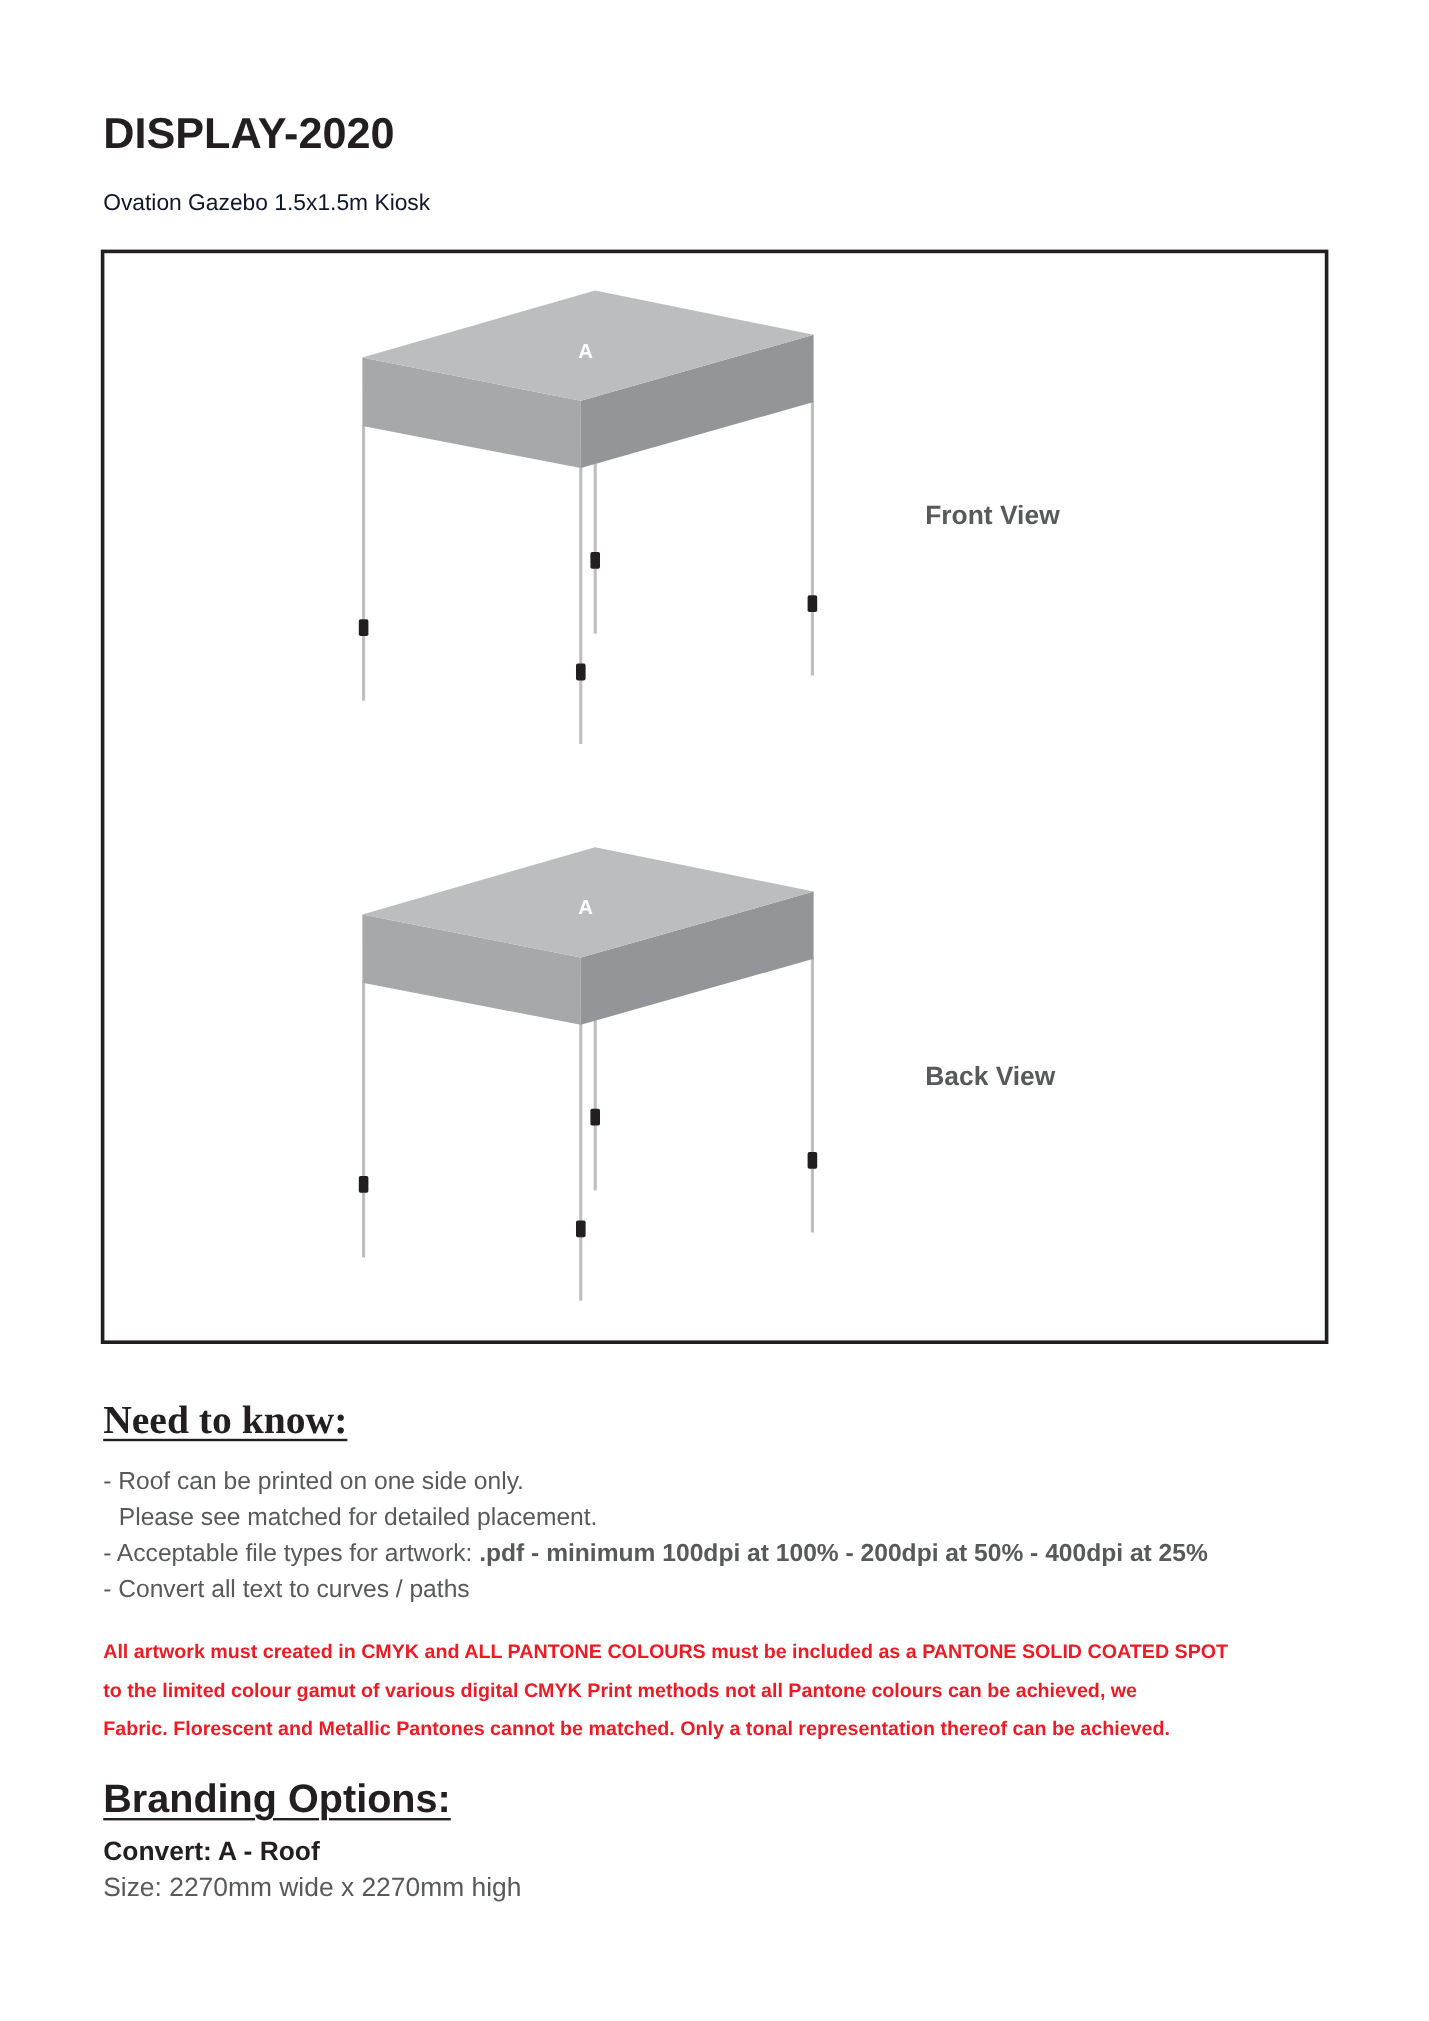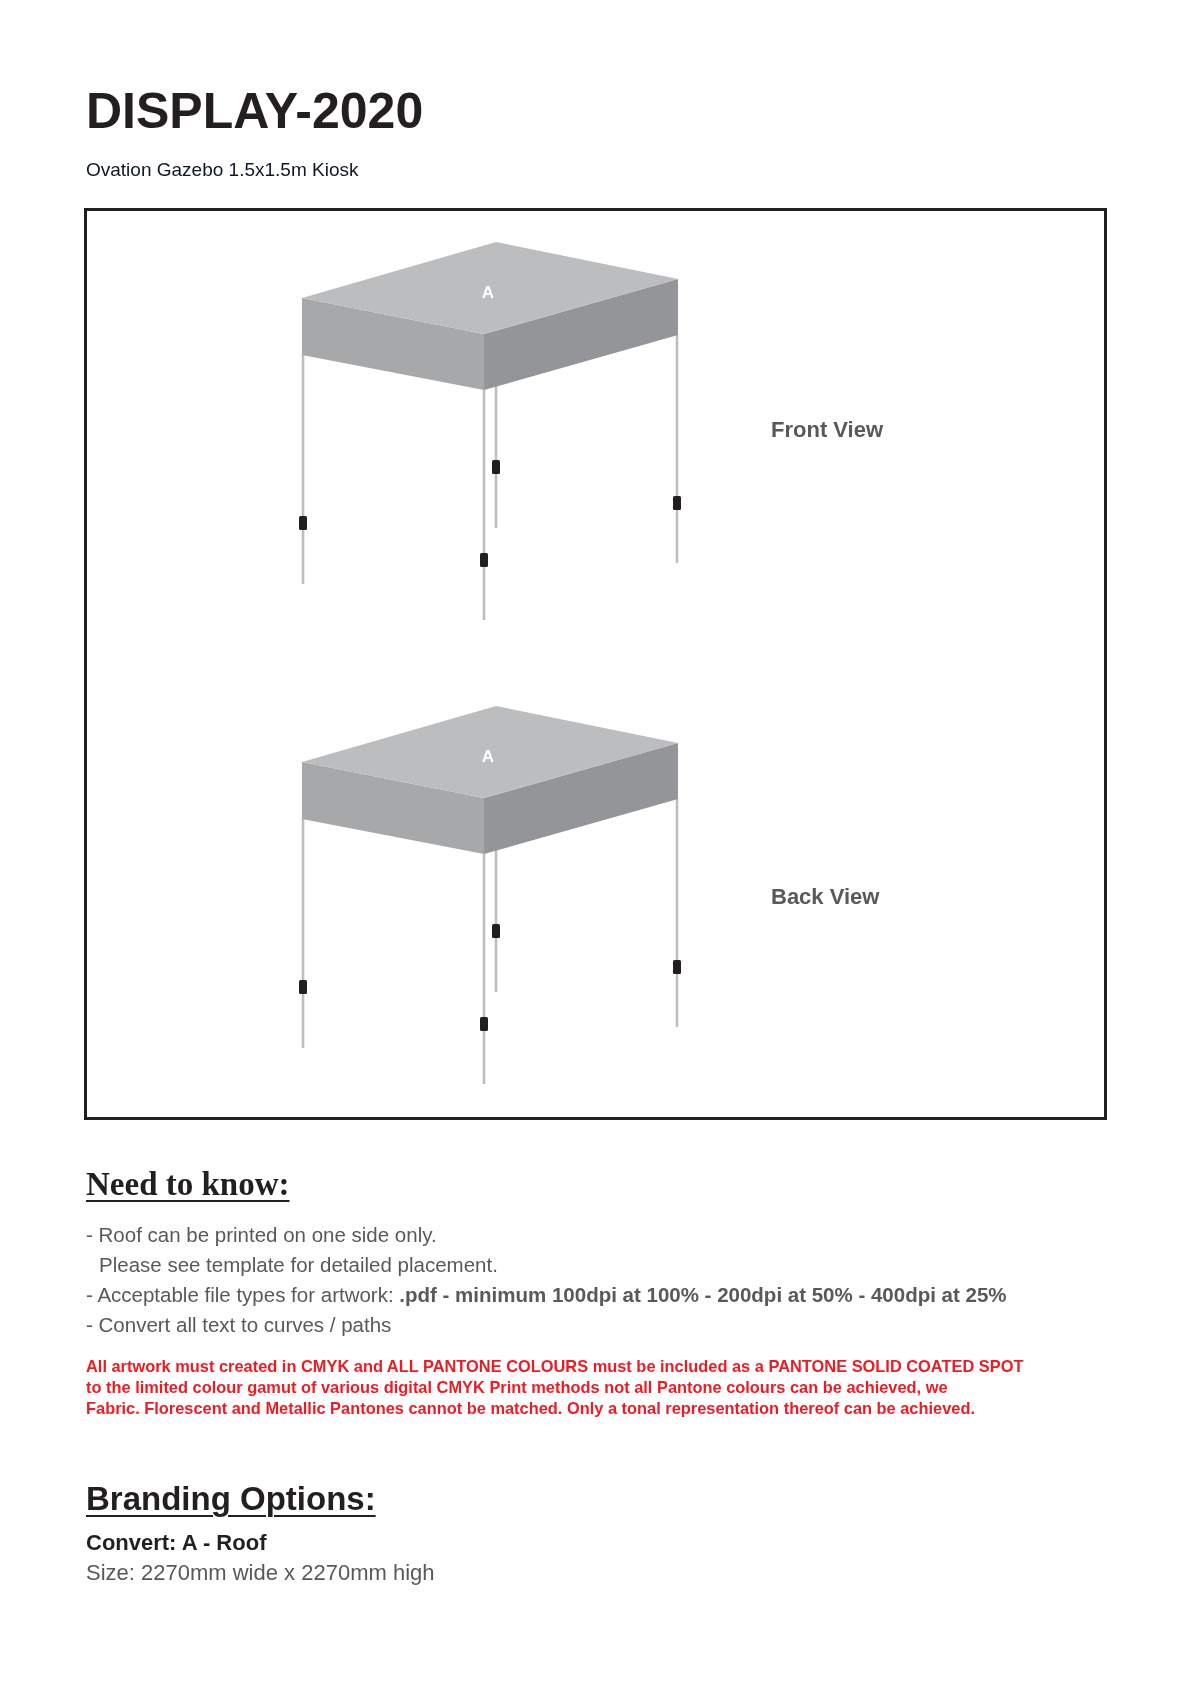--- a/index.html
+++ b/index.html
@@ -1,35 +1,35 @@
 <!DOCTYPE html>
 <html><head>
   <meta charset="utf-8">
   <style>
     html, body { margin: 0; padding: 0; background: #ffffff; }
     body { width: 1191px; height: 1684px; position: relative; overflow: hidden;
            font-family: "Liberation Sans", sans-serif; color: #231f20; }
     .abs { position: absolute; }
-    #title { left: 86px; top: 84px; font-size: 50px; font-weight: bold; color: #231f20; letter-spacing: 0px; line-height: 54px; white-space: nowrap; }
+    #title { left: 86px; top: 84px; font-size: 36px; font-weight: bold; color: #231f20; letter-spacing: 0px; line-height: 54px; white-space: nowrap; }
     #subtitle { left: 86px; top: 152px; font-size: 19px; color: #0f172a; line-height: 36px; white-space: nowrap; }
     #frame { left: 84px; top: 208px; width: 1017px; height: 906px; border: 3px solid #231f20; box-sizing: content-box; }
     #art { position: absolute; left: 0; top: 0; }
     .view-label { font-size: 22px; font-weight: bold; color: #58595b; white-space: nowrap; line-height: 26px; }
     #front-label { left: 771px; top: 417px; }
     #back-label { left: 771px; top: 884px; }
     .h2 { font-size: 33px; font-weight: bold; color: #231f20; text-decoration: underline; text-decoration-thickness: 2px; text-underline-offset: 5px; white-space: nowrap; line-height: 40px; }
     #need-heading { left: 86px; top: 1164px; font-family: Liberation Serif, serif; }
     .bullet { font-size: 20.5px; color: #58595b; white-space: nowrap; line-height: 24px; }
     .bullet b { color: #58595b; }
     #b1 { left: 86px; top: 1223px; }
     #b1b { left: 99px; top: 1253px; }
     #b2 { left: 86px; top: 1283px; }
     #b3 { left: 86px; top: 1313px; }
     #warning { left: 86px; top: 1356px; width: 1040px; font-size: 16.4px; font-weight: bold; color: #ed1c24; line-height: 21px; }
-    #warning div { white-space: nowrap; }
+    #warning div { white-space: nowrap; margin-top: 11px; }
     #branding-heading { left: 86px; top: 1479px; }
     #position { left: 86px; top: 1530px; font-size: 22px; font-weight: bold; color: #231f20; white-space: nowrap; line-height: 26px; }
     #size { left: 86px; top: 1560px; font-size: 22px; color: #58595b; white-space: nowrap; line-height: 26px; }
   </style>
 </head>
 <body>
 
 <div id="title" class="abs">DISPLAY-2020</div>
 <div id="subtitle" class="abs">Ovation Gazebo 1.5x1.5m Kiosk</div>
 
@@ -64,21 +64,21 @@
       <rect x="673" y="960" width="8" height="14" rx="1.5" fill="#231f20"></rect>
       <rect x="480" y="1017" width="8" height="14" rx="1.5" fill="#231f20"></rect>
     </g>
 </svg>
 
 <div id="front-label" class="abs view-label">Front View</div>
 <div id="back-label" class="abs view-label">Back View</div>
 
 <div id="need-heading" class="abs h2">Need to know:</div>
 <div id="b1" class="abs bullet">- Roof can be printed on one side only.</div>
-<div id="b1b" class="abs bullet">Please see template for detailed placement.</div>
+<div id="b1b" class="abs bullet">Please see matched for detailed placement.</div>
 <div id="b2" class="abs bullet"><span>- Acceptable file types for artwork: </span><b>.pdf - minimum 100dpi at 100% - 200dpi at 50% - 400dpi at 25%</b></div>
 <div id="b3" class="abs bullet">- Convert all text to curves / paths</div>
 
 <div id="warning" class="abs" style="color: rgb(237, 28, 36);">
   <div>All artwork must created in CMYK and ALL PANTONE COLOURS must be included as a PANTONE SOLID COATED SPOT</div>
   <div>to the limited colour gamut of various digital CMYK Print methods not all Pantone colours can be achieved, we</div>
   <div>Fabric. Florescent and Metallic Pantones cannot be matched. Only a tonal representation thereof can be achieved.</div>
 </div>
 
 <div id="branding-heading" class="abs h2">Branding Options:</div>

